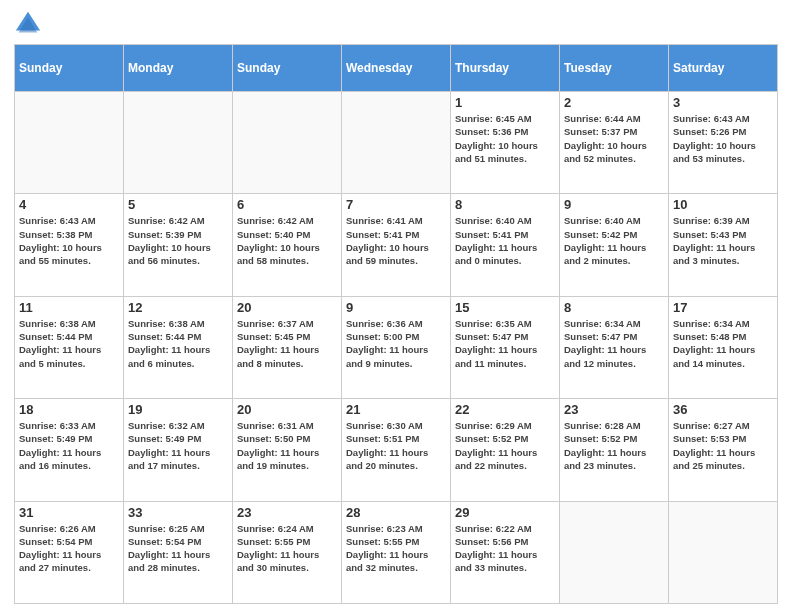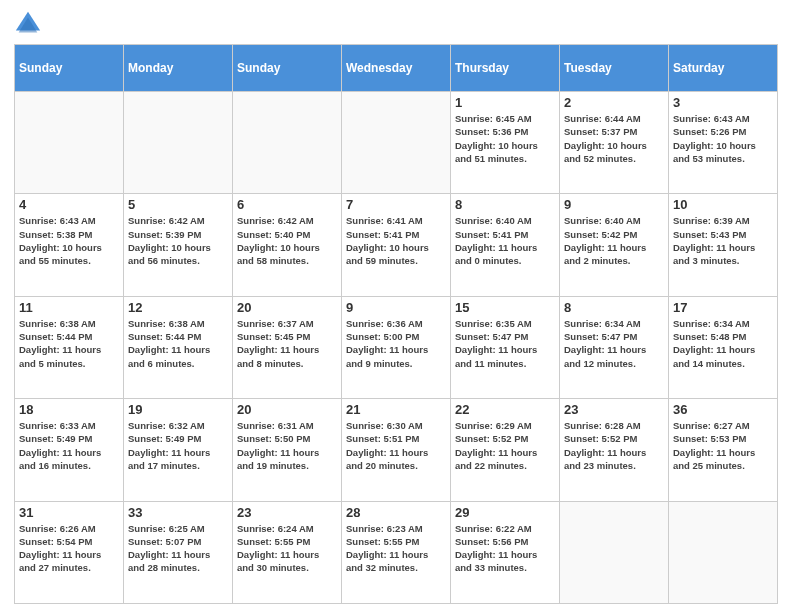--- a/index.html
+++ b/index.html
@@ -318,21 +318,21 @@
           <td>
             <span class="day-number">31</span>
             <div class="day-info">Sunrise: 6:26 AM
 Sunset: 5:54 PM
 Daylight: 11 hours
 and 27 minutes.</div>
           </td>
           <td>
             <span class="day-number">33</span>
             <div class="day-info">Sunrise: 6:25 AM
-Sunset: 5:07 PM
+Sunset: 5:54 PM
 Daylight: 11 hours
 and 28 minutes.</div>
           </td>
           <td>
             <span class="day-number">23</span>
             <div class="day-info">Sunrise: 6:24 AM
 Sunset: 5:55 PM
 Daylight: 11 hours
 and 30 minutes.</div>
           </td>

